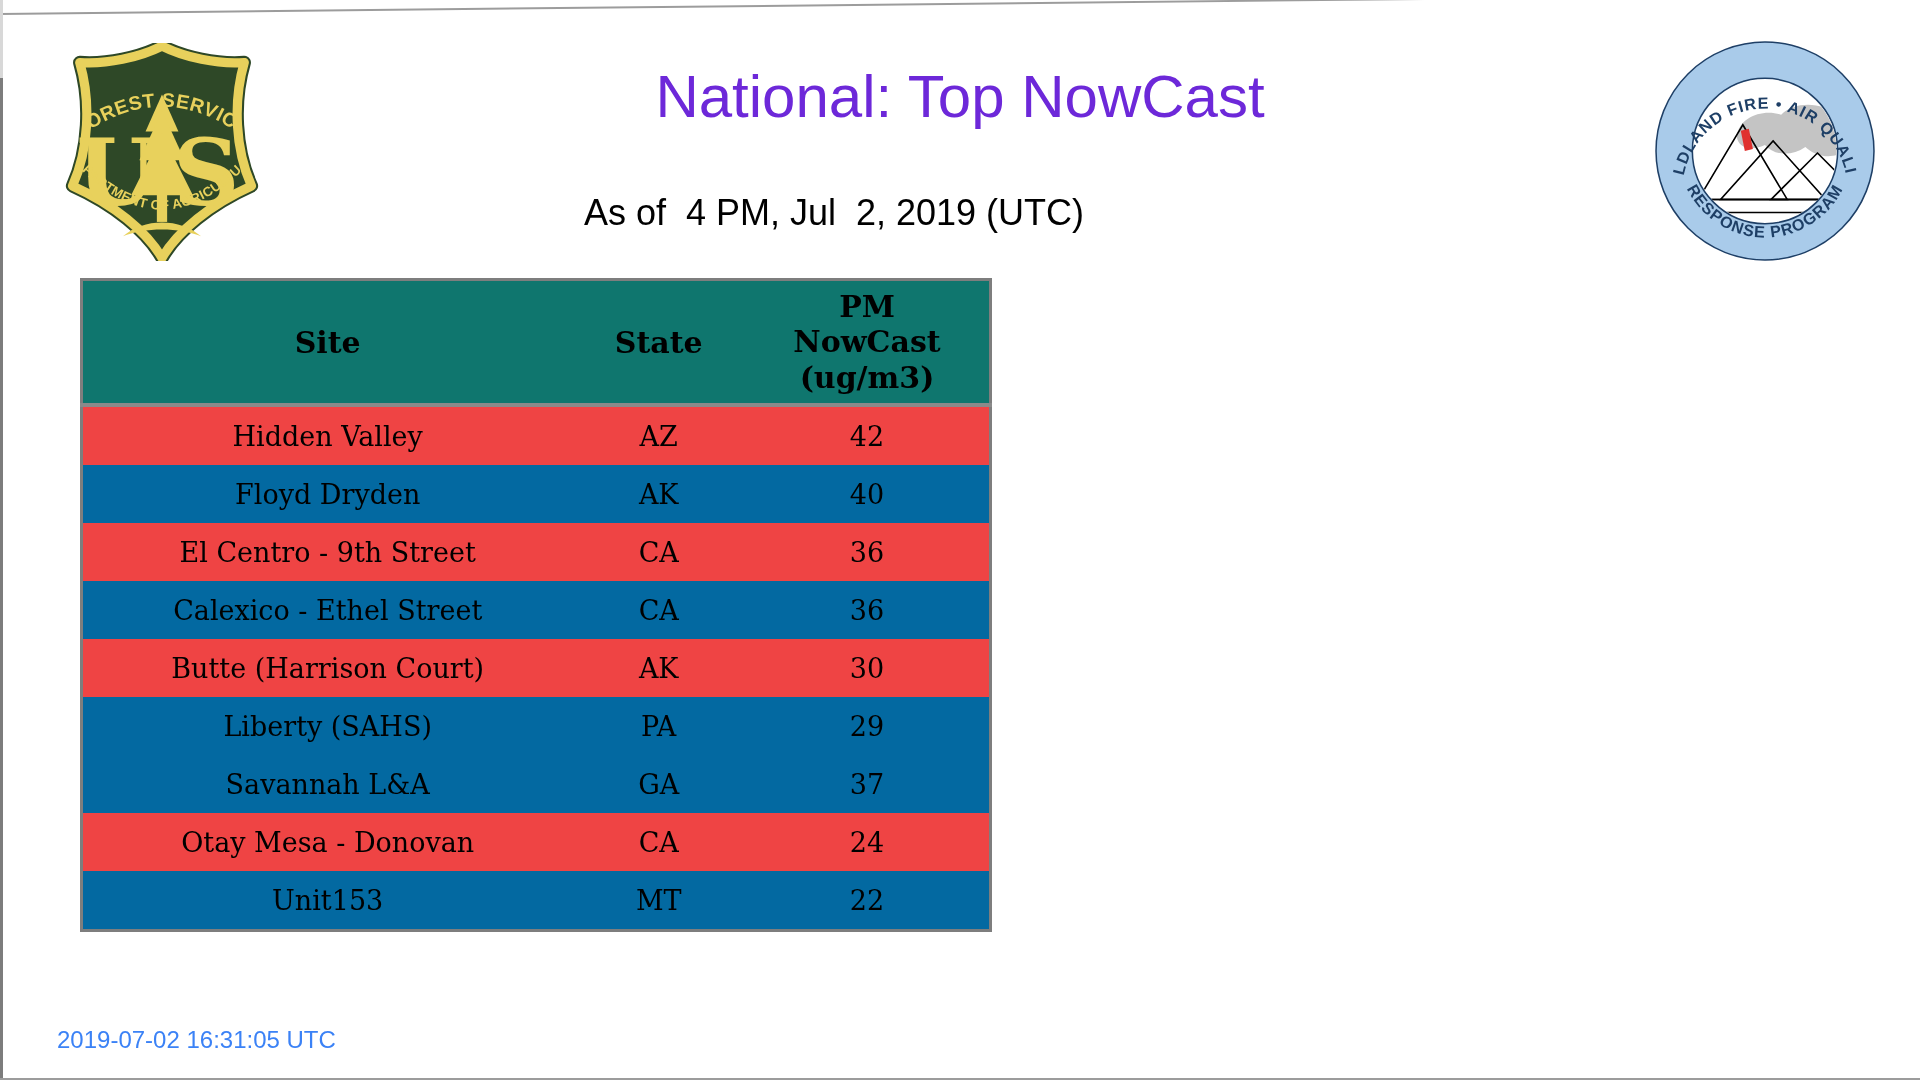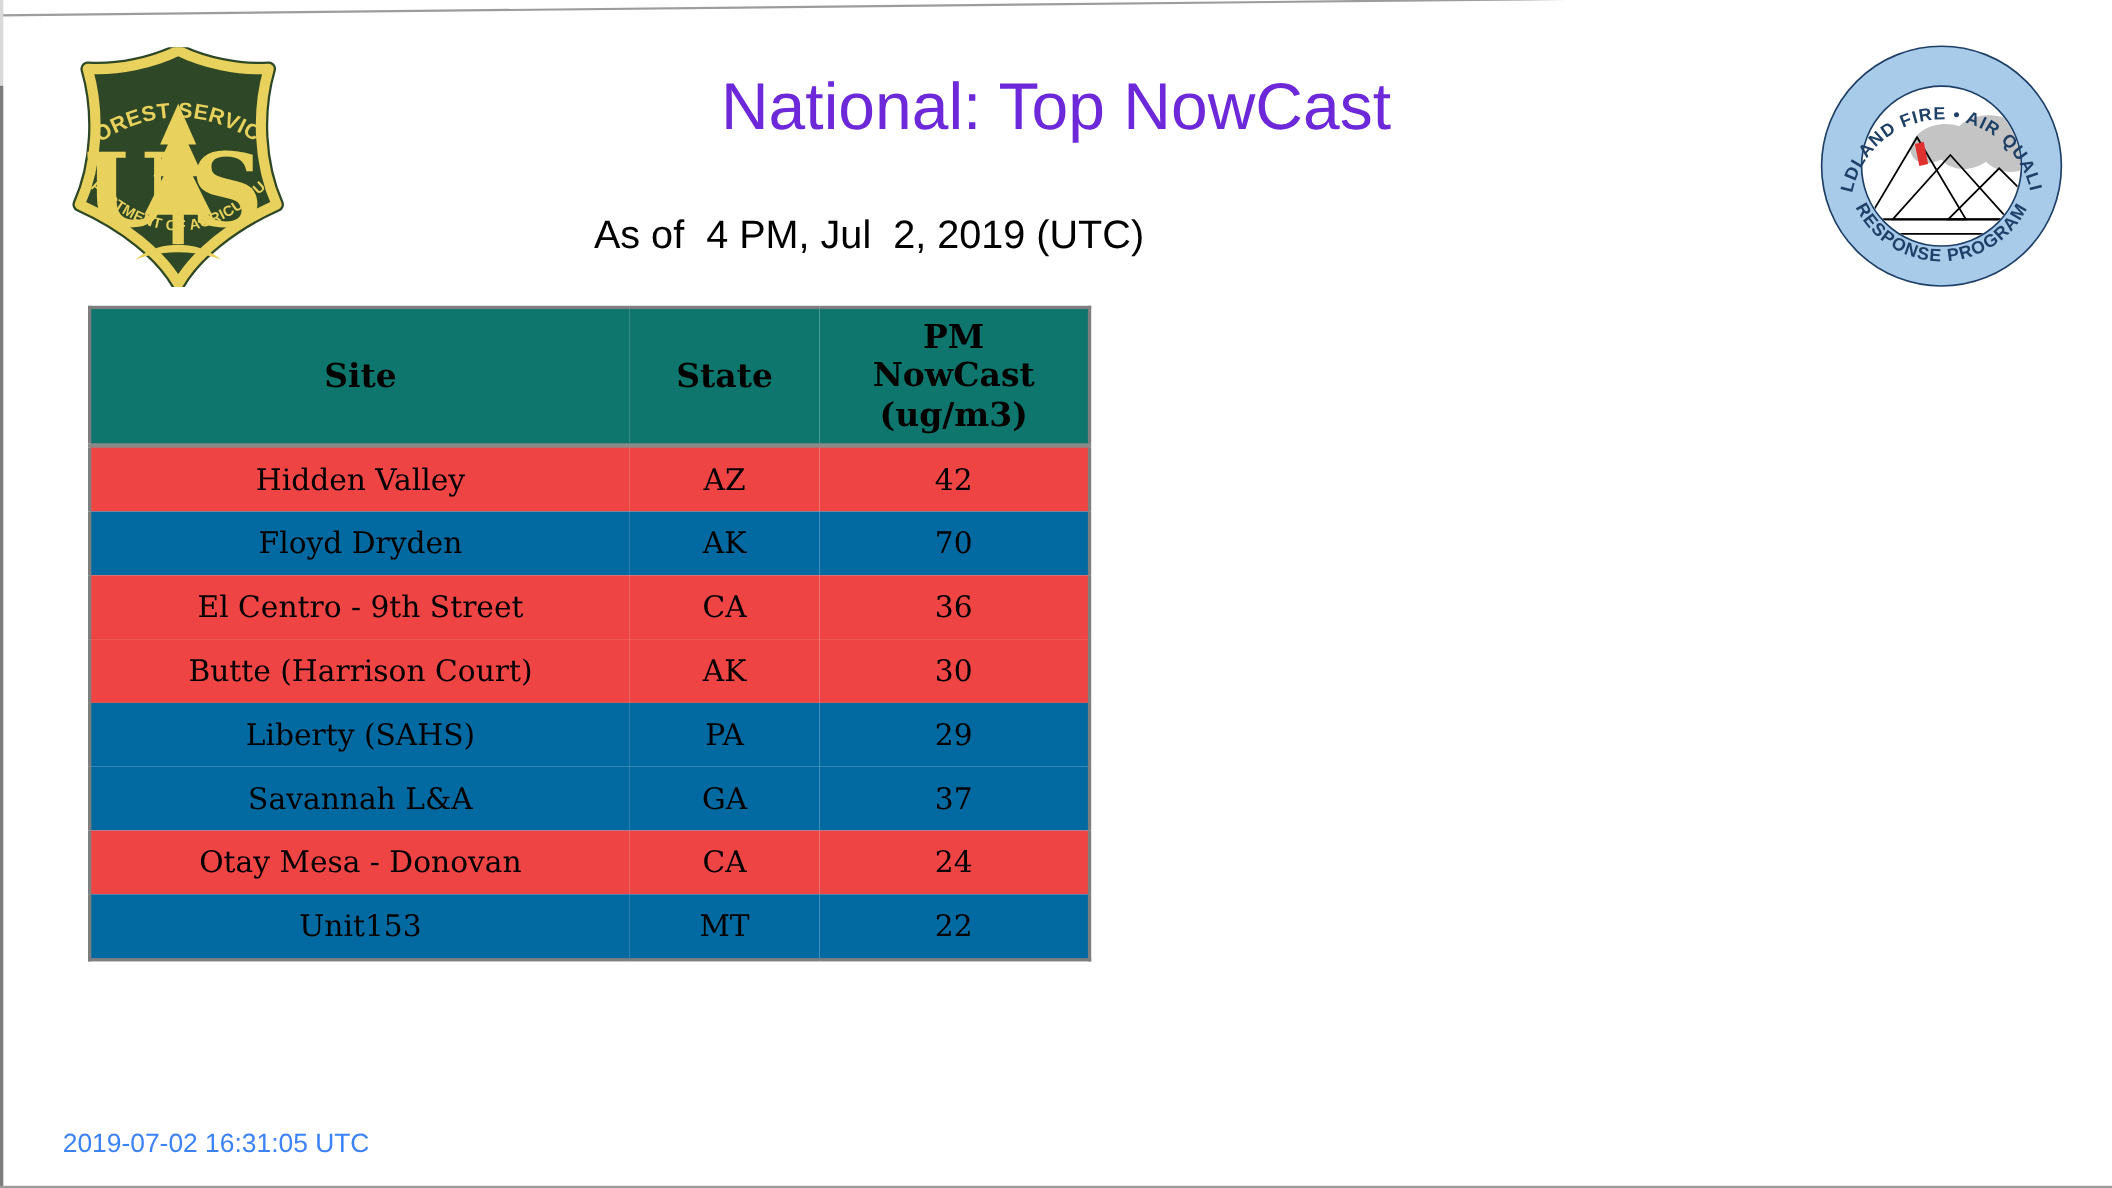--- a/index.html
+++ b/index.html
@@ -13,21 +13,21 @@
   .left-edge-top{position:absolute;left:0;top:0;width:3px;height:78px;background:#d8d8d8;}
   .left-edge-line{position:absolute;left:0;top:78px;width:3px;height:1002px;background:#7c7c7c;}
   .bottom-edge-line{position:absolute;left:0;bottom:0;width:100%;height:2px;background:#9c9c9c;}
 
   .page-title{
     position:absolute;top:62px;left:0;width:1920px;text-align:center;
     font-size:60px;color:#6d28d9;letter-spacing:0;
   }
   .page-subtitle{
     position:absolute;top:192px;left:0;width:1580px;text-align:center;
-    font-size:36px;color:#000;white-space:pre;
+    font-size:36px;color:#000;white-space:pre;padding-left:44px;
   }
 
   .usfs-logo{position:absolute;left:58px;top:43px;width:208px;height:218px;}
   .aq-logo{position:absolute;left:1654px;top:40px;width:222px;height:222px;}
   .usfs-logo svg,.aq-logo svg{width:100%;height:100%;display:block;}
 
   .nowcast-table{
     position:absolute;left:80px;top:278px;width:912px;
     border-collapse:collapse;table-layout:fixed;
     font-family:"DejaVu Serif","Liberation Serif",serif;
@@ -140,24 +140,29 @@
   </thead>
   <tbody>
       <tr class="odd">
         <td>Hidden Valley</td>
         <td>AZ</td>
         <td>42</td>
       </tr>
       <tr>
         <td>Floyd Dryden</td>
         <td>AK</td>
-        <td>70</td>
+        <td>40</td>
       </tr>
       <tr class="odd">
         <td>El Centro - 9th Street</td>
+        <td>CA</td>
+        <td>36</td>
+      </tr>
+      <tr>
+        <td>Calexico - Ethel Street</td>
         <td>CA</td>
         <td>36</td>
       </tr>
       <tr class="odd">
         <td>Butte (Harrison Court)</td>
         <td>AK</td>
         <td>30</td>
       </tr>
       <tr>
         <td>Liberty (SAHS)</td>

